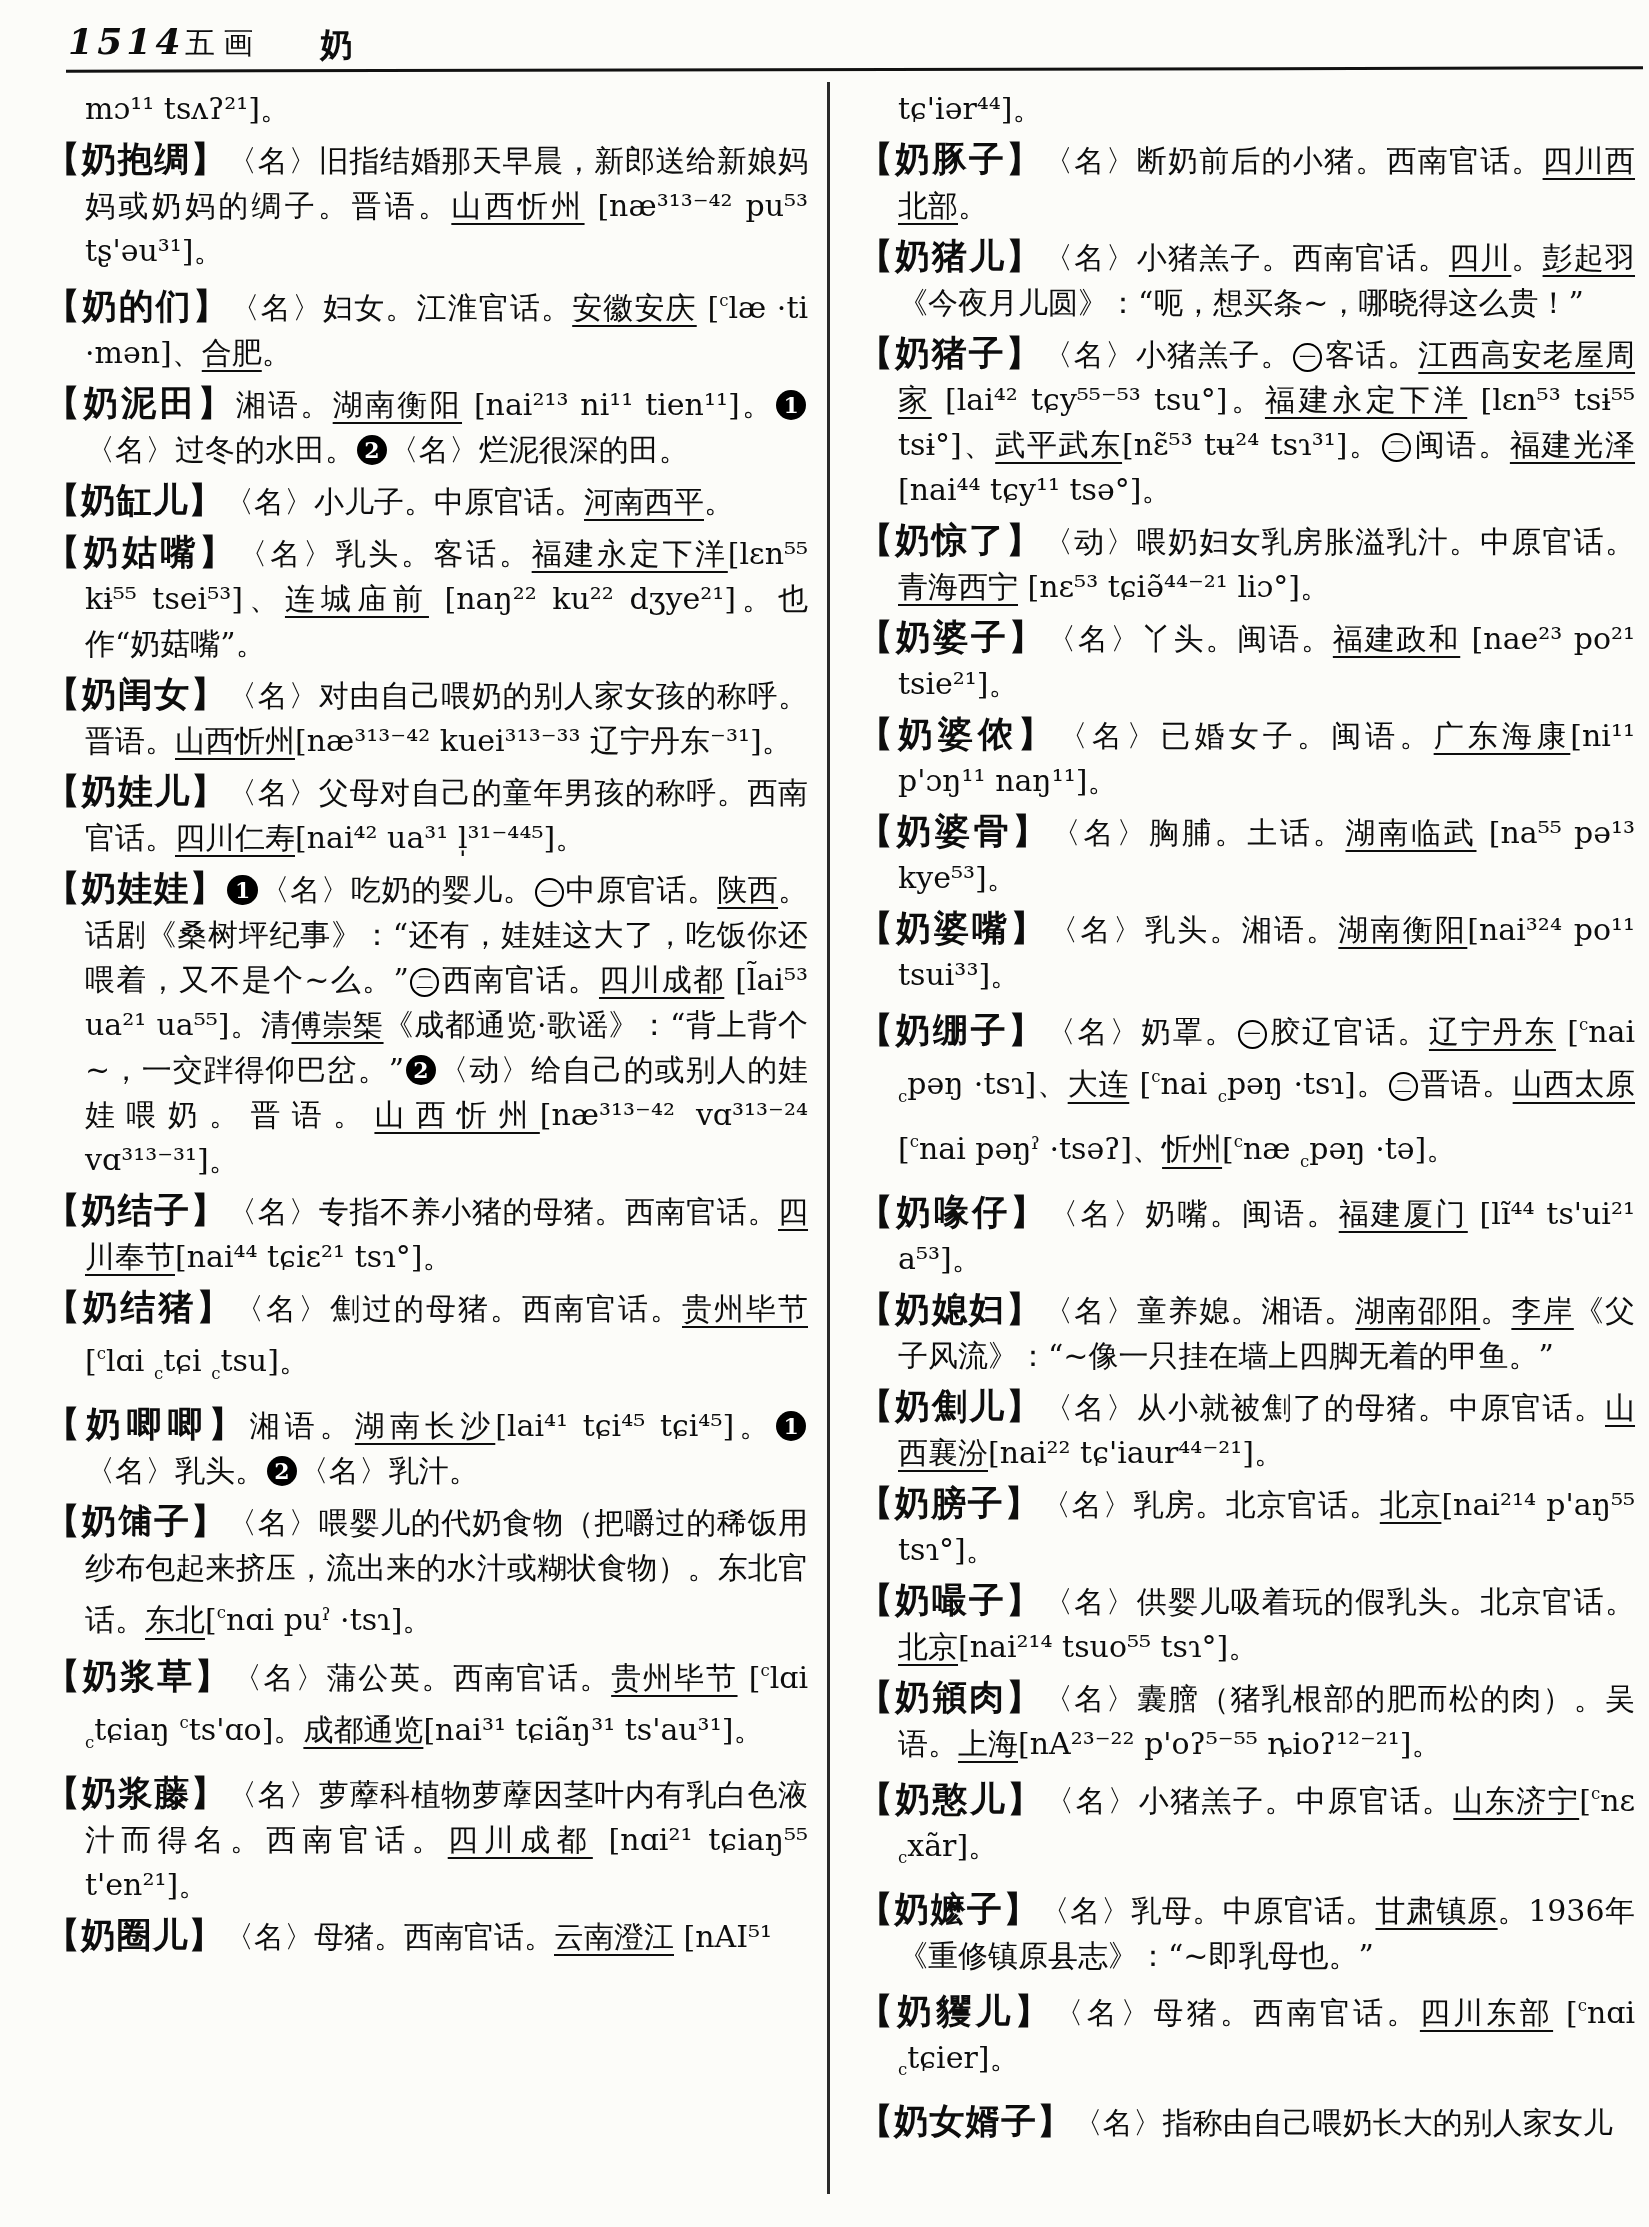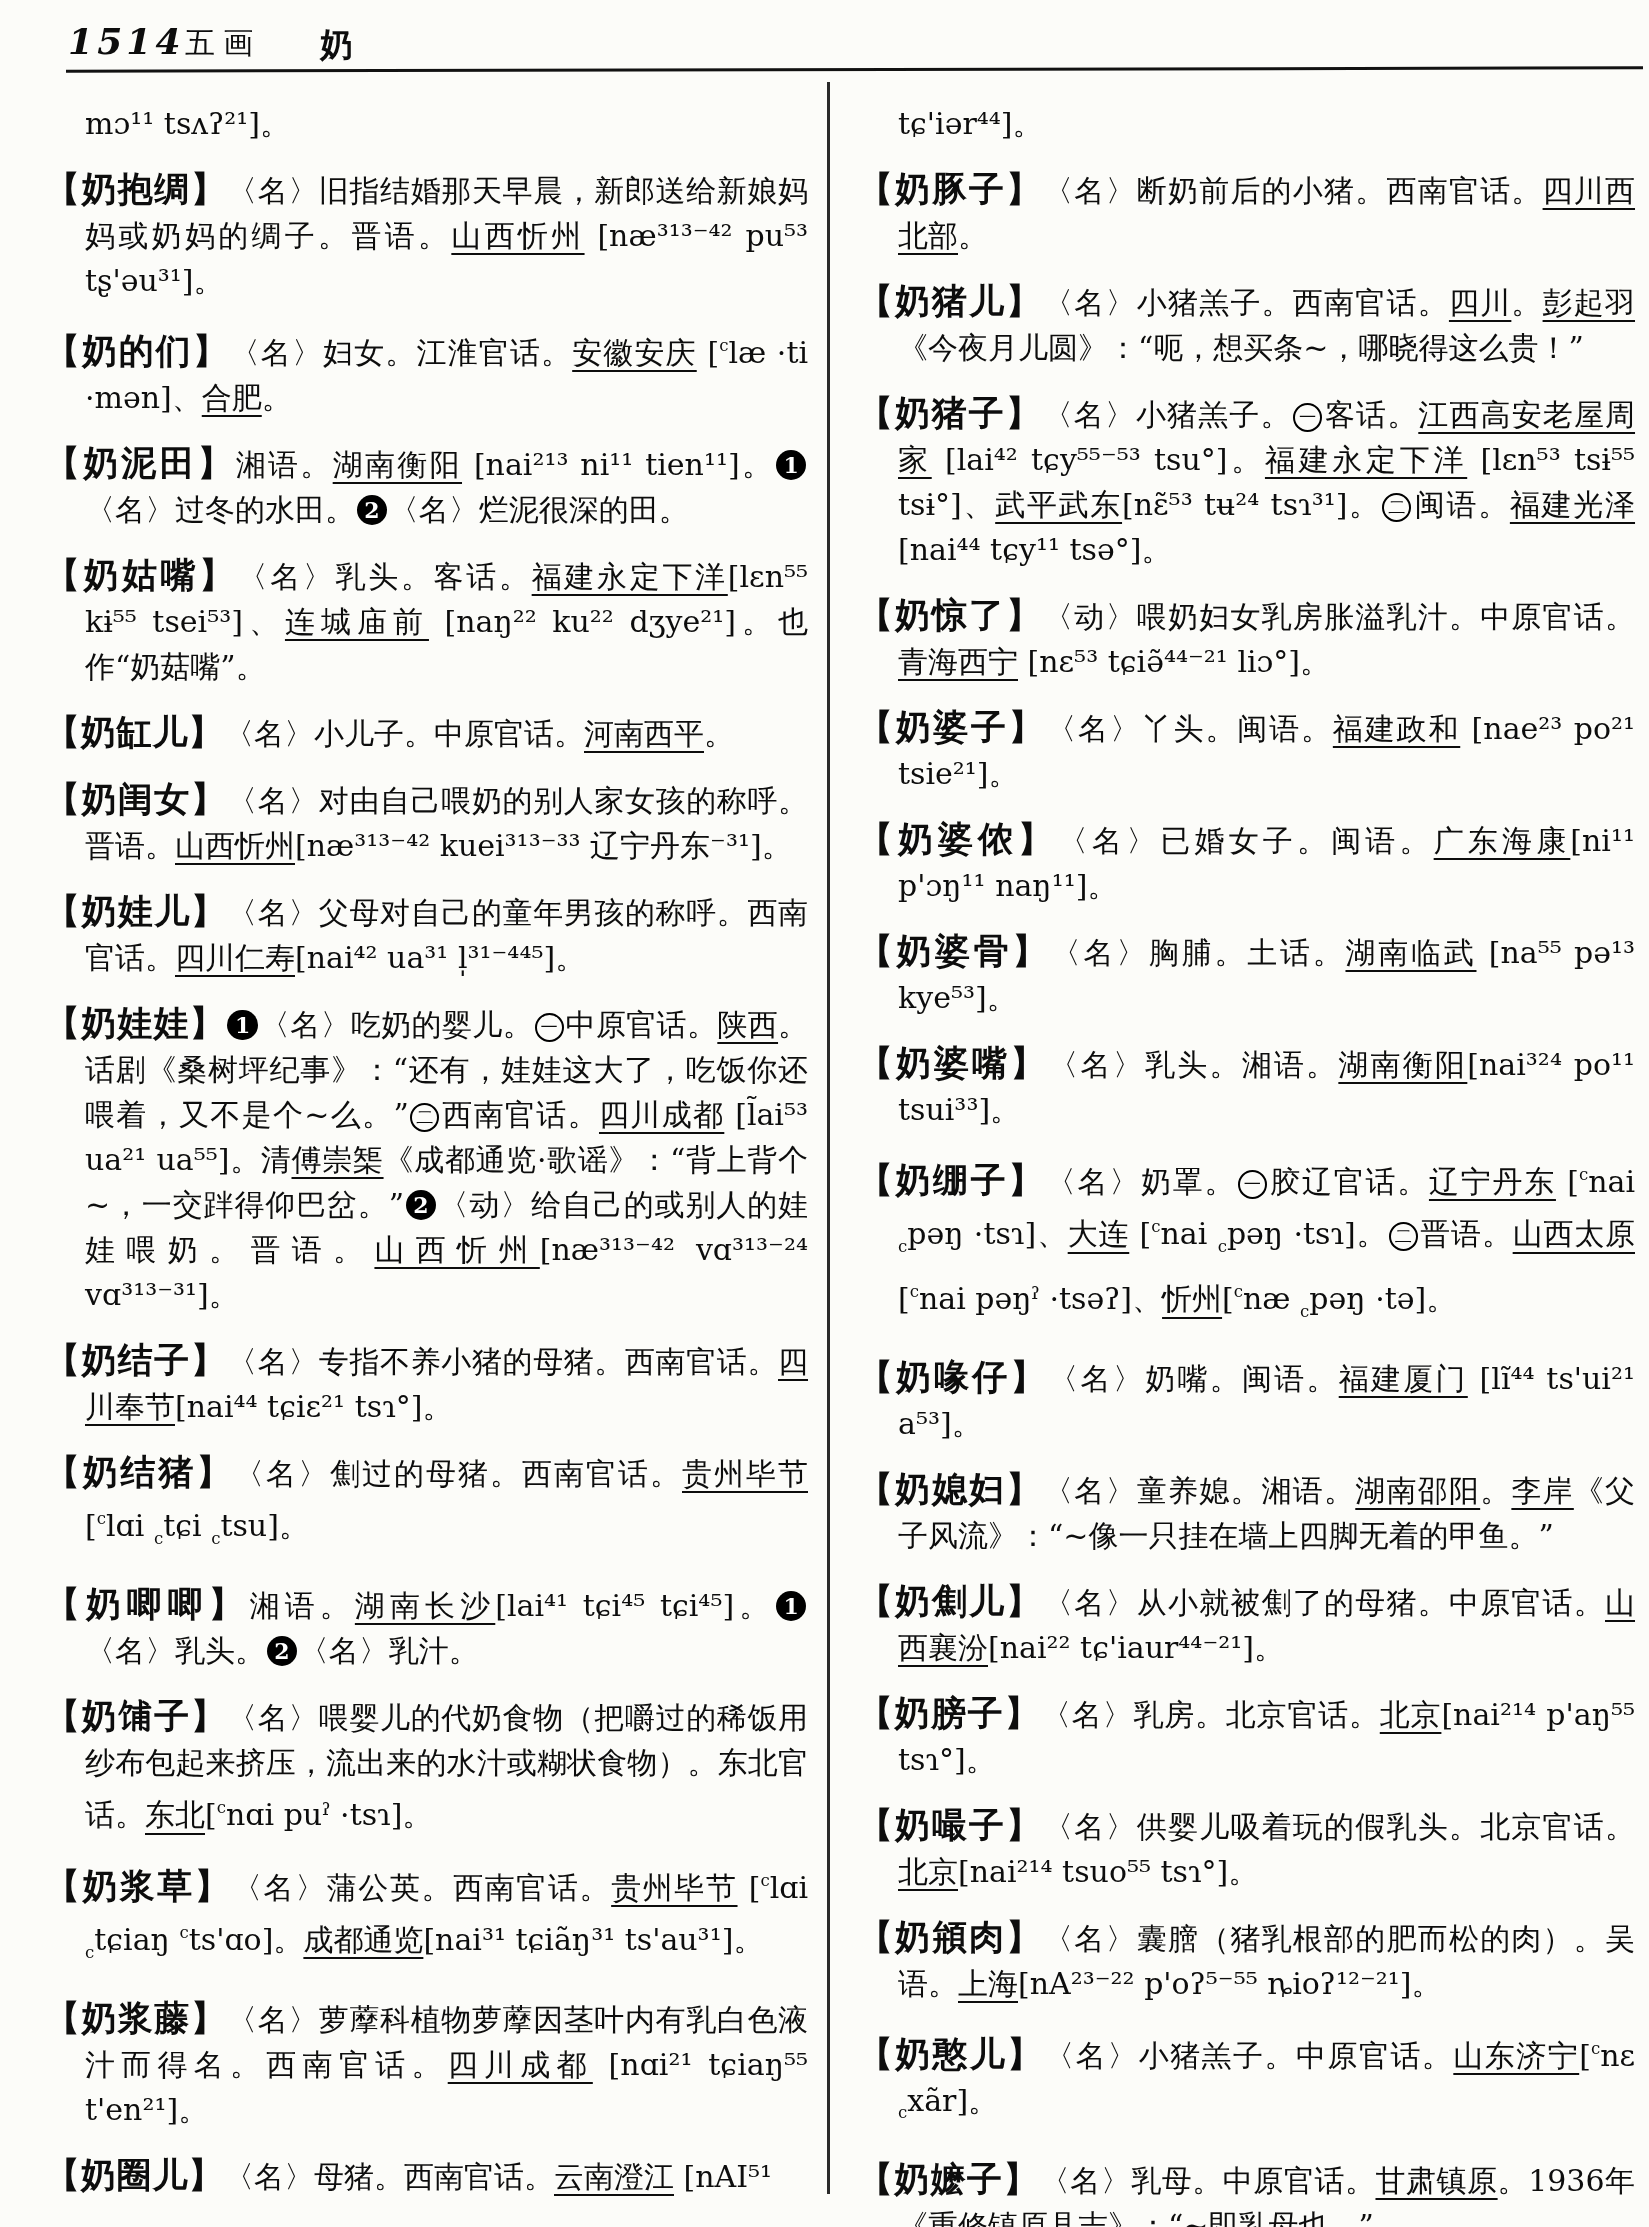--- a/index.html
+++ b/index.html
@@ -10,21 +10,21 @@
     font-family:"DejaVu Serif","Liberation Serif",serif;
   }
   .hdr-num{position:absolute;top:20px;left:68px;font-size:36px;font-weight:bold;font-style:italic;letter-spacing:4.1px}
   .hdr-sec{position:absolute;top:23px;left:185px;font-size:30px;font-weight:normal;letter-spacing:8.2px}
   .hdr-rad{position:absolute;top:23px;left:320px;font-size:33px;font-weight:bold}
   .hrule{position:absolute;top:68px;left:66px;width:1577px;height:3.3px;background:#121212;transform:rotate(-0.12deg)}
   .vrule{position:absolute;top:82px;left:827px;width:2.5px;height:2112px;background:#2a2a2a}
   .col{position:absolute;top:81px;font-size:30px;line-height:45px;text-align:justify;text-justify:inter-ideograph}
   #col-left{left:45px;width:763px}
   #col-right{left:858px;width:777px}
-  .entry{margin:20px 0;padding-left:40px;text-indent:-40px}
+  .entry{margin:5px 0;padding-left:40px;text-indent:-40px}
   .entry.cont{padding-left:40px;text-indent:0}
   .hw{font-weight:bold;font-size:35px;letter-spacing:0.8px}
   .u{text-decoration:underline;text-decoration-thickness:2.1px;text-underline-offset:7.4px}
   .cn{display:inline-block;width:30.5px;height:30.5px;line-height:31px;border-radius:50%;
       background:#000;color:#fff;font-size:22px;font-weight:bold;text-align:center;
       text-indent:0;vertical-align:2.5px;margin:0 1.6px}
   .cj{display:inline-block;width:29px;height:29px;line-height:25px;border-radius:50%;
       border:2.5px solid #000;box-sizing:border-box;font-size:17.3px;text-align:center;
       text-indent:0;vertical-align:2.5px;margin:0 1.6px}
   .thi{font-size:0.55em;vertical-align:12.4px}
@@ -37,22 +37,22 @@
 <div class="hdr-sec">五画</div>
 <div class="hdr-rad">奶</div>
 <div class="hrule"></div>
 <div class="vrule"></div>
 
 <div id="col-left" class="col">
     <p class="entry cont"><span>mɔ¹¹ tsʌʔ²¹]。</span></p>
     <p class="entry"><span class="hw">【奶抱绸】</span><span>〈名〉旧指结婚那天早晨，新郎送给新娘妈妈或奶妈的绸子。晋语。</span><span class="u">山西忻州</span><span> [næ³¹³⁻⁴² pu⁵³ tʂ'əu³¹]。</span></p>
     <p class="entry"><span class="hw">【奶的们】</span><span>〈名〉妇女。江淮官话。</span><span class="u">安徽安庆</span><span> [</span><span class="thi">c</span><span>læ ·ti ·mən]、</span><span class="u">合肥</span><span>。</span></p>
     <p class="entry"><span class="hw">【奶泥田】</span><span>湘语。</span><span class="u">湖南衡阳</span><span> [nai²¹³ ni¹¹ tien¹¹]。</span><span class="cn">1</span><span>〈名〉过冬的水田。</span><span class="cn">2</span><span>〈名〉烂泥很深的田。</span></p>
+    <p class="entry"><span class="hw">【奶缸儿】</span><span>〈名〉小儿子。中原官话。</span><span class="u">河南西平</span><span>。</span></p>
     <p class="entry"><span class="hw">【奶姑嘴】</span><span>〈名〉乳头。客话。</span><span class="u">福建永定下洋</span><span>[lɛn⁵⁵ kɨ⁵⁵ tsei⁵³]、</span><span class="u">连城庙前</span><span> [naŋ²² ku²² dʒye²¹]。也作“奶菇嘴”。</span></p>
-    <p class="entry"><span class="hw">【奶缸儿】</span><span>〈名〉小儿子。中原官话。</span><span class="u">河南西平</span><span>。</span></p>
     <p class="entry"><span class="hw">【奶闺女】</span><span>〈名〉对由自己喂奶的别人家女孩的称呼。晋语。</span><span class="u">山西忻州</span><span>[næ³¹³⁻⁴² kuei³¹³⁻³³ 辽宁丹东⁻³¹]。</span></p>
     <p class="entry"><span class="hw">【奶娃儿】</span><span>〈名〉父母对自己的童年男孩的称呼。西南官话。</span><span class="u">四川仁寿</span><span>[nai⁴² ua³¹ l̩³¹⁻⁴⁴⁵]。</span></p>
     <p class="entry"><span class="hw">【奶娃娃】</span><span class="cn">1</span><span>〈名〉吃奶的婴儿。</span><span class="cj">一</span><span>中原官话。</span><span class="u">陕西</span><span>。话剧《桑树坪纪事》：“还有，娃娃这大了，吃饭你还喂着，又不是个~么。”</span><span class="cj">二</span><span>西南官话。</span><span class="u">四川成都</span><span> [l̃ai⁵³ ua²¹ ua⁵⁵]。清</span><span class="u">傅崇榘</span><span>《成都通览·歌谣》：“背上背个~，一交跘得仰巴岔。”</span><span class="cn">2</span><span>〈动〉给自己的或别人的娃娃喂奶。晋语。</span><span class="u">山西忻州</span><span>[næ³¹³⁻⁴² vɑ³¹³⁻²⁴ vɑ³¹³⁻³¹]。</span></p>
     <p class="entry"><span class="hw">【奶结子】</span><span>〈名〉专指不养小猪的母猪。西南官话。</span><span class="u">四川奉节</span><span>[nai⁴⁴ tɕiɛ²¹ tsɿ°]。</span></p>
     <p class="entry"><span class="hw">【奶结猪】</span><span>〈名〉劁过的母猪。西南官话。</span><span class="u">贵州毕节</span><span>[</span><span class="thi">c</span><span>lɑi </span><span class="tlo">c</span><span>tɕi </span><span class="tlo">c</span><span>tsu]。</span></p>
     <p class="entry"><span class="hw">【奶唧唧】</span><span>湘语。</span><span class="u">湖南长沙</span><span>[lai⁴¹ tɕi⁴⁵ tɕi⁴⁵]。</span><span class="cn">1</span><span>〈名〉乳头。</span><span class="cn">2</span><span>〈名〉乳汁。</span></p>
     <p class="entry"><span class="hw">【奶𫗦子】</span><span>〈名〉喂婴儿的代奶食物（把嚼过的稀饭用纱布包起来挤压，流出来的水汁或糊状食物）。东北官话。</span><span class="u">东北</span><span>[</span><span class="thi">c</span><span>nɑi puˀ ·tsɿ]。</span></p>
     <p class="entry"><span class="hw">【奶浆草】</span><span>〈名〉蒲公英。西南官话。</span><span class="u">贵州毕节</span><span> [</span><span class="thi">c</span><span>lɑi </span><span class="tlo">c</span><span>tɕiaŋ </span><span class="thi">c</span><span>ts'ɑo]。</span><span class="u">成都通览</span><span>[nai³¹ tɕiãŋ³¹ ts'au³¹]。</span></p>
     <p class="entry"><span class="hw">【奶浆藤】</span><span>〈名〉萝藦科植物萝藦因茎叶内有乳白色液汁而得名。西南官话。</span><span class="u">四川成都</span><span> [nɑi²¹ tɕiaŋ⁵⁵ t'en²¹]。</span></p>
     <p class="entry"><span class="hw">【奶圈儿】</span><span>〈名〉母猪。西南官话。</span><span class="u">云南澄江</span><span> [nAI⁵¹</span></p>

